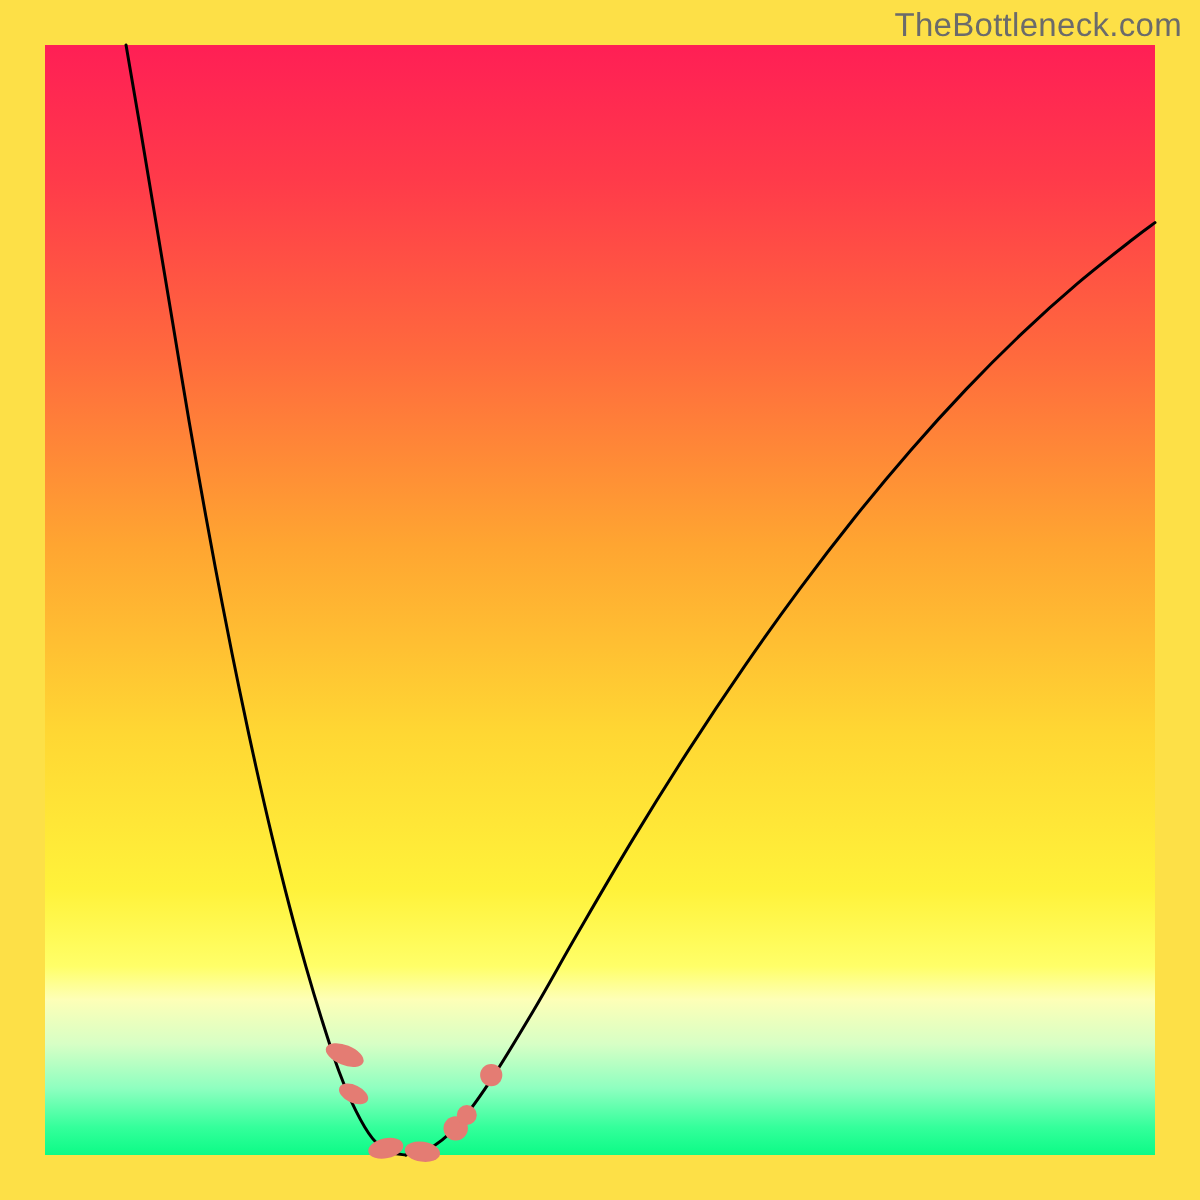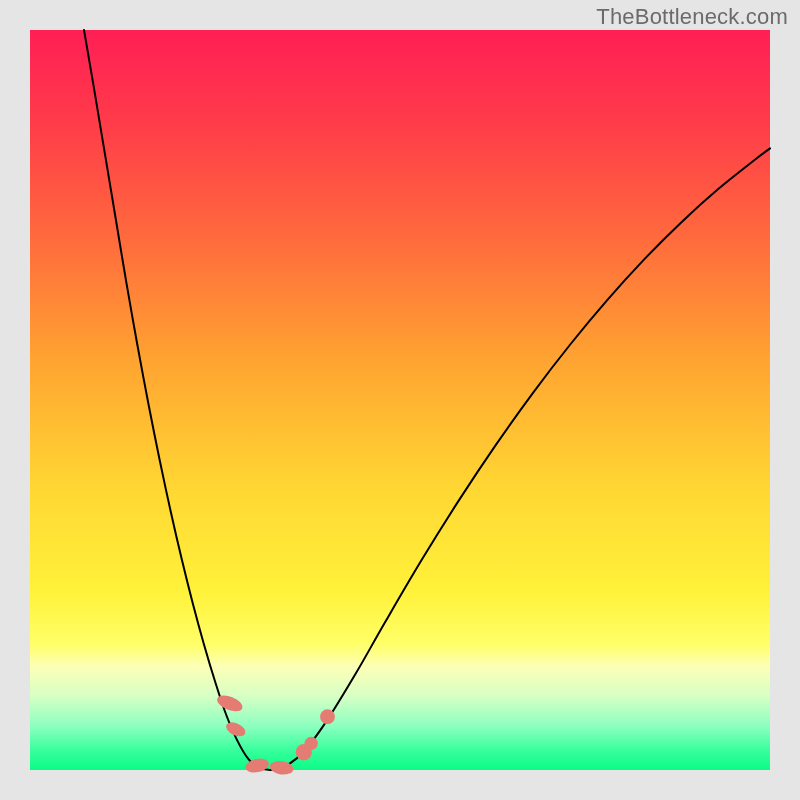--- a/index.html
+++ b/index.html
@@ -8,21 +8,21 @@
     width: 800px;
     height: 800px;
     background: #000;
     overflow: hidden;
     font-family: Arial, Helvetica, sans-serif;
   }
   .frame {
     position: relative;
     width: 800px;
     height: 800px;
-    background: #e5e5e5;
+    background: #fde047;
   }
   .watermark {
     position: absolute;
     top: 4px;
     right: 12px;
     color: #6b6b6b;
     font-size: 22px;
     font-weight: 500;
     letter-spacing: 0.2px;
     z-index: 10;

